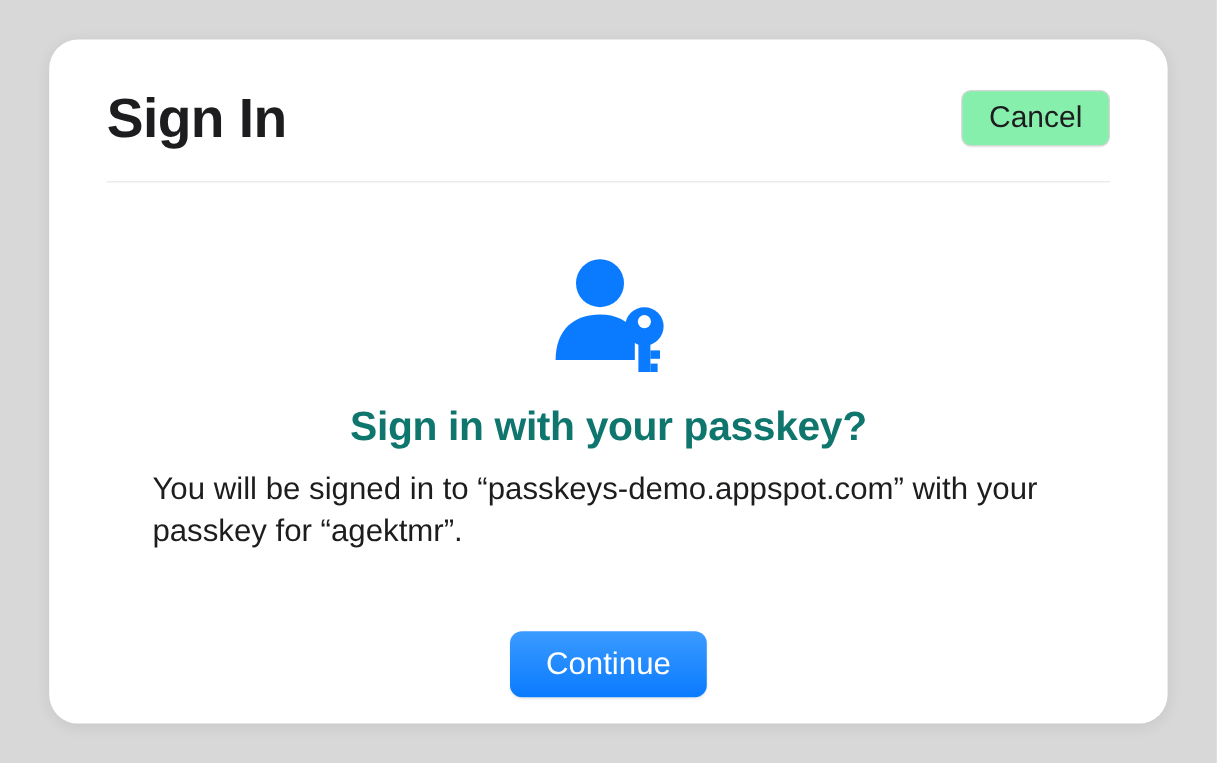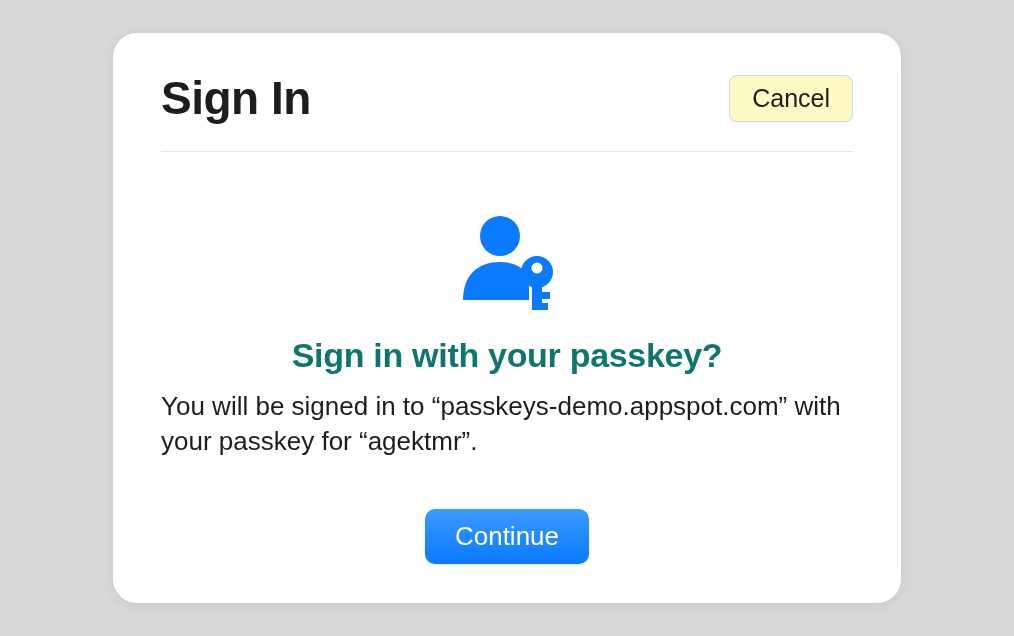--- a/index.html
+++ b/index.html
@@ -12,21 +12,21 @@
       width: 1014px;
       height: 636px;
       background: #d8d8d8;
       font-family: -apple-system, BlinkMacSystemFont, "Segoe UI", Helvetica, Arial, sans-serif;
       display: flex;
       align-items: center;
       justify-content: center;
     }
     
     .dialog {
-      width: 788px;
+      width: 932px;
       height: 570px;
       background: #ffffff;
       border-radius: 24px;
       box-shadow: 0 2px 12px rgba(0,0,0,0.08);
       padding: 38px 48px 44px 48px;
       display: flex;
       flex-direction: column;
     }
     
     .header {
@@ -38,21 +38,21 @@
     }
     
     .title {
       font-size: 46px;
       font-weight: 700;
       color: #1d1d1f;
       letter-spacing: -0.5px;
     }
     
     .cancel-btn {
-      background: #fef9c3;
+      background: #86efac;
       border: 1px solid #d6d6d6;
       border-radius: 8px;
       padding: 8px 22px;
       font-size: 25px;
       color: #1d1d1f;
       cursor: pointer;
       font-family: inherit;
       box-shadow: 0 1px 1px rgba(0,0,0,0.04);
     }
     
@@ -78,21 +78,21 @@
     
     .prompt-desc {
       font-size: 26px;
       color: #1d1d1f;
       line-height: 1.35;
       max-width: 760px;
       font-weight: 400;
     }
     
     .continue-btn {
-      margin-top: 50px;
+      margin-top: 66px;
       background: linear-gradient(180deg, #3b9bff 0%, #0a7aff 100%);
       border: none;
       border-radius: 10px;
       padding: 12px 30px;
       font-size: 26px;
       color: #ffffff;
       cursor: pointer;
       font-family: inherit;
       font-weight: 400;
       box-shadow: 0 1px 2px rgba(0,0,0,0.1);

